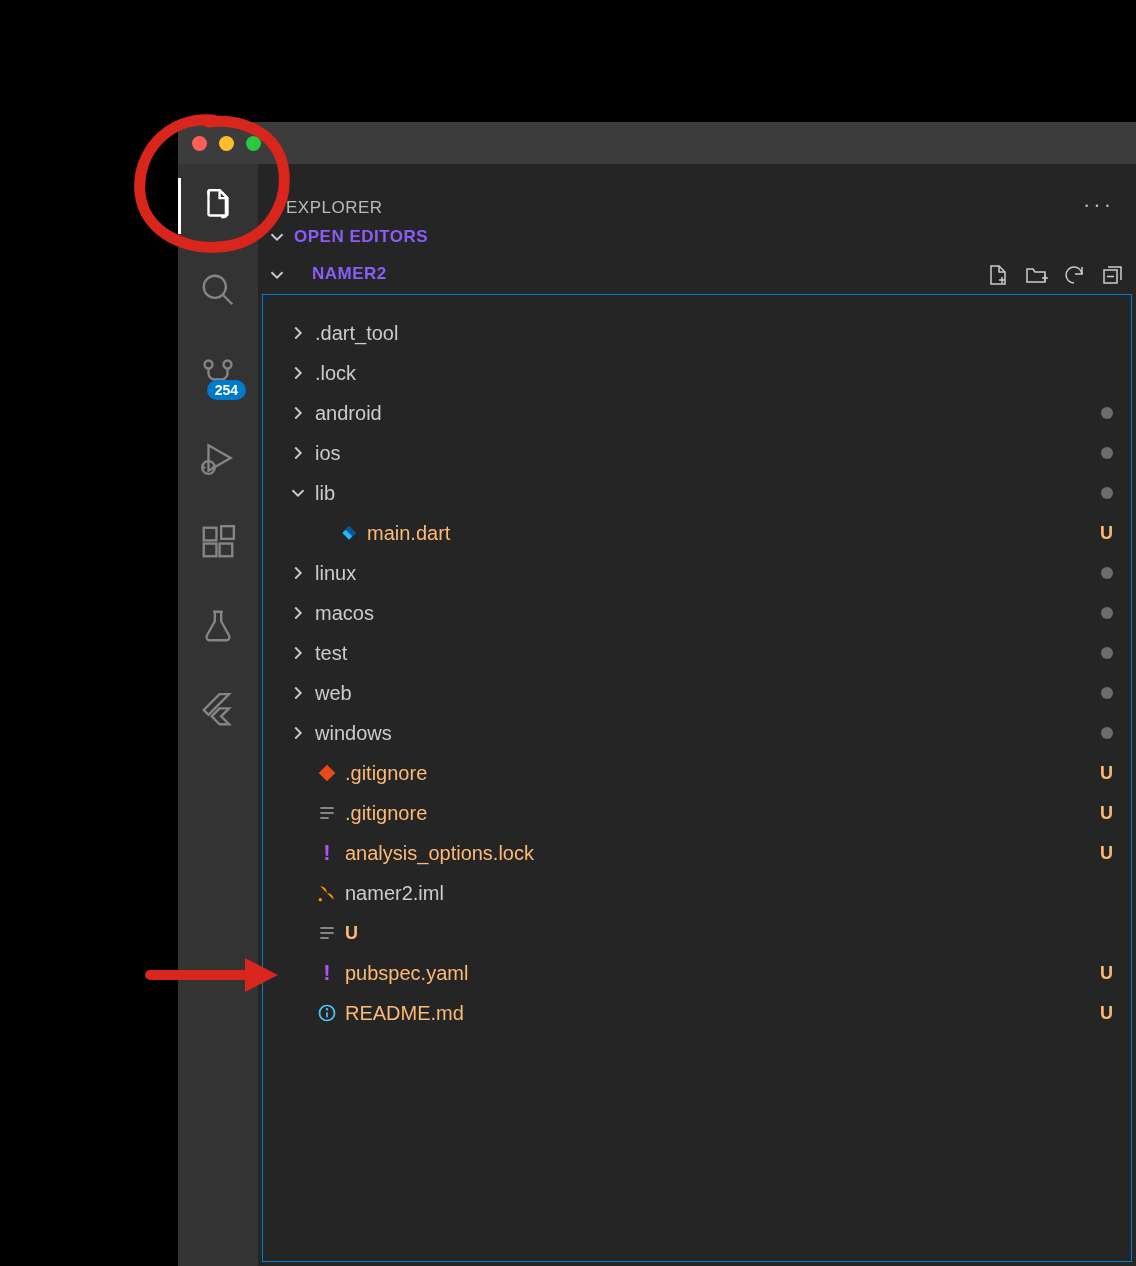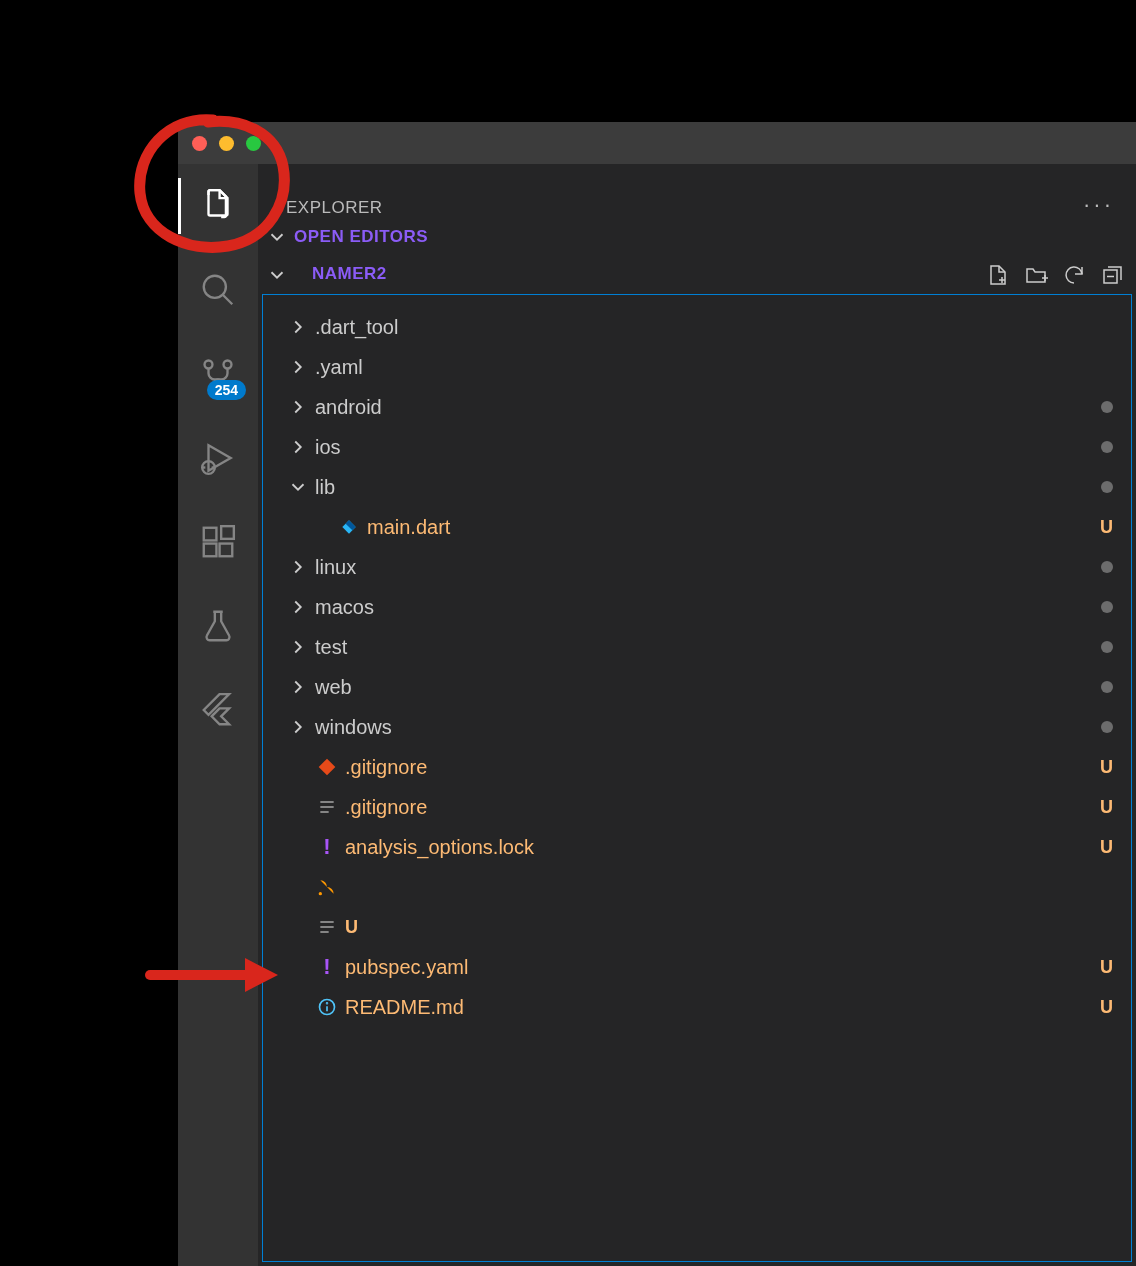--- a/index.html
+++ b/index.html
@@ -158,21 +158,21 @@
       height: 24px;
       stroke: #cccccc;
       fill: none;
       stroke-width: 1.5;
       cursor: pointer;
     }
     .file-tree {
       border: 1px solid #007fd4;
       margin: 0 4px 4px 4px;
       flex: 1;
-      padding-top: 12px;
+      padding-top: 18px;
       overflow: hidden;
     }
     .tree-item {
       height: 40px;
       display: flex;
       align-items: center;
       padding-right: 18px;
       cursor: pointer;
       font-size: 20px;
       color: #cccccc;
@@ -346,21 +346,21 @@
             <svg viewBox="0 0 24 24" class="tree-chevron">
               <polyline points="9 6 15 12 9 18"></polyline>
             </svg>
             <span class="tree-label">.dart_tool</span>
           </div>
           <div class="tree-item">
             <span class="tree-indent" style="width: 18px;"></span>
             <svg viewBox="0 0 24 24" class="tree-chevron">
               <polyline points="9 6 15 12 9 18"></polyline>
             </svg>
-            <span class="tree-label">.yaml</span>
+            <span class="tree-label">.lock</span>
           </div>
           <div class="tree-item">
             <span class="tree-indent" style="width: 18px;"></span>
             <svg viewBox="0 0 24 24" class="tree-chevron">
               <polyline points="9 6 15 12 9 18"></polyline>
             </svg>
             <span class="tree-label">android</span>
             <span class="status-dot"></span>
           </div>
           <div class="tree-item">
@@ -476,20 +476,21 @@
             <span class="tree-indent" style="width: 18px;"></span>
             <svg viewBox="0 0 24 24" class="tree-chevron hidden">
               <polyline points="9 6 15 12 9 18"></polyline>
             </svg>
             <span class="file-icon">
               <svg viewBox="0 0 24 24" width="20" height="20" fill="#ff9800">
                 <path d="M4 4a8 8 0 0 1 8 8 8 8 0 0 1 8 8"></path>
                 <circle cx="4" cy="20" r="2"></circle>
               </svg>
             </span>
+            <span class="tree-label">namer2.iml</span>
           </div>
           <div class="tree-item">
             <span class="tree-indent" style="width: 18px;"></span>
             <svg viewBox="0 0 24 24" class="tree-chevron hidden">
               <polyline points="9 6 15 12 9 18"></polyline>
             </svg>
             <span class="file-icon">
               <svg viewBox="0 0 24 24" width="20" height="20" stroke="#999" stroke-width="2">
                 <line x1="4" y1="6" x2="20" y2="6"></line>
                 <line x1="4" y1="12" x2="20" y2="12"></line>

